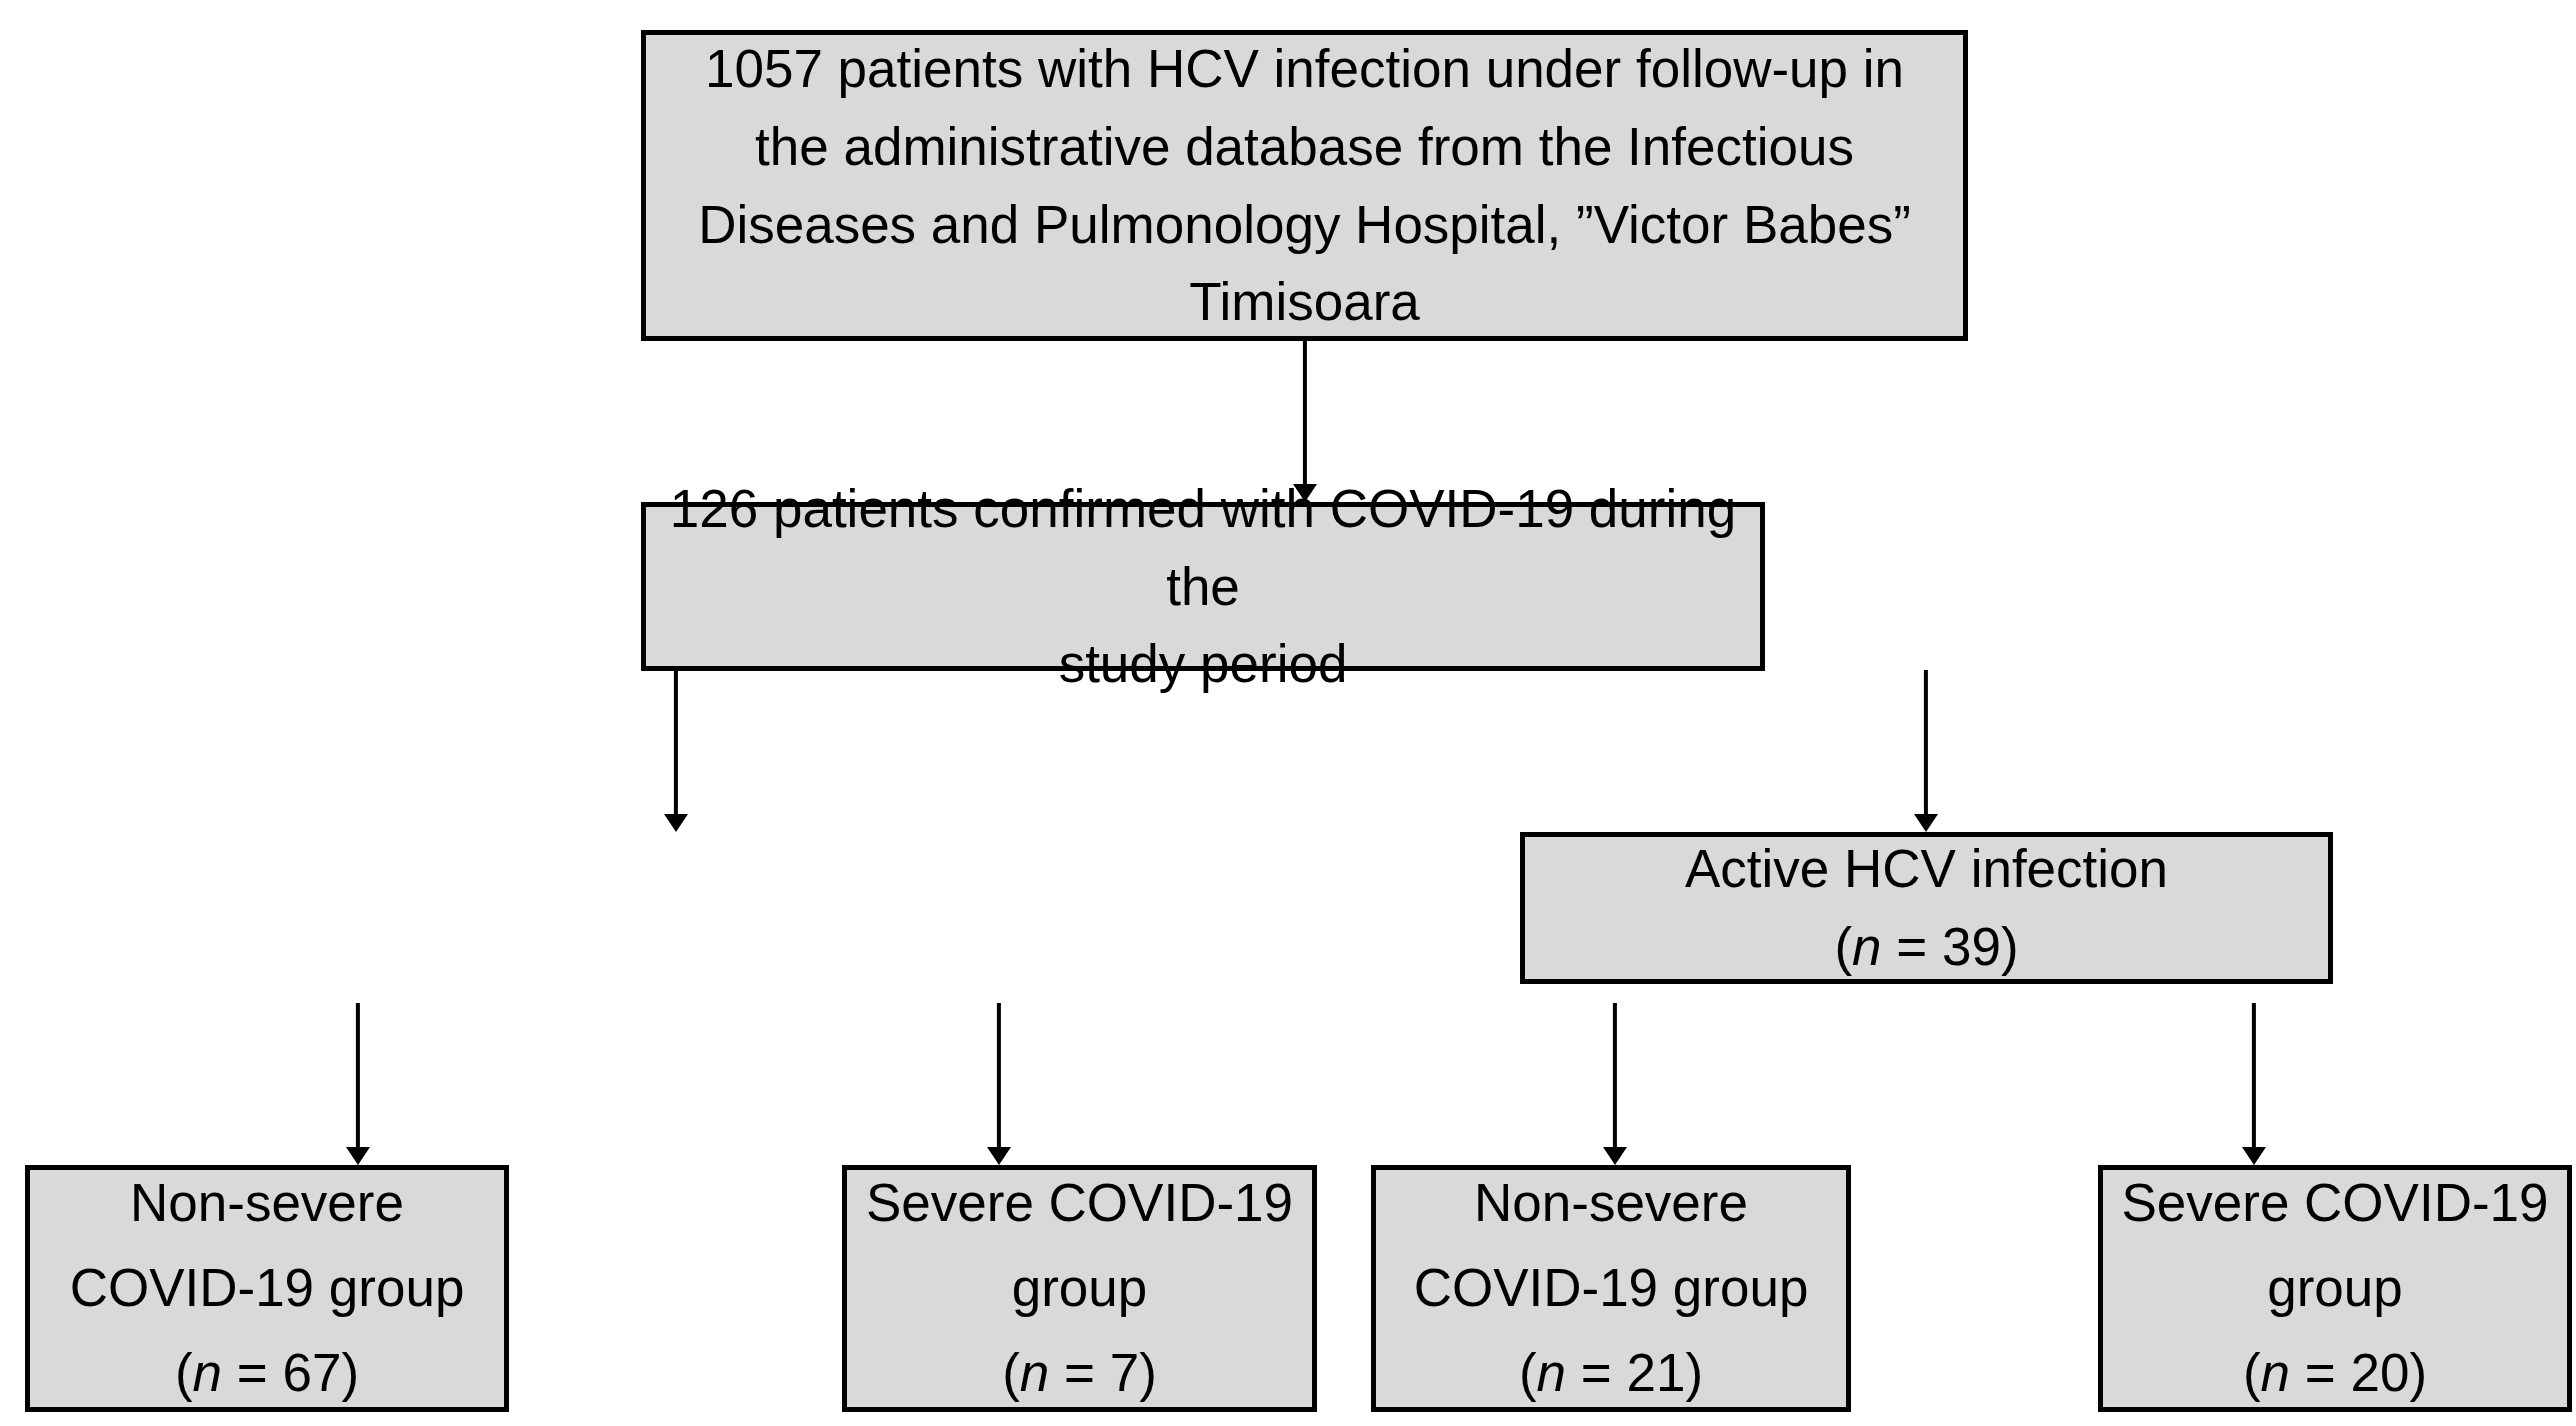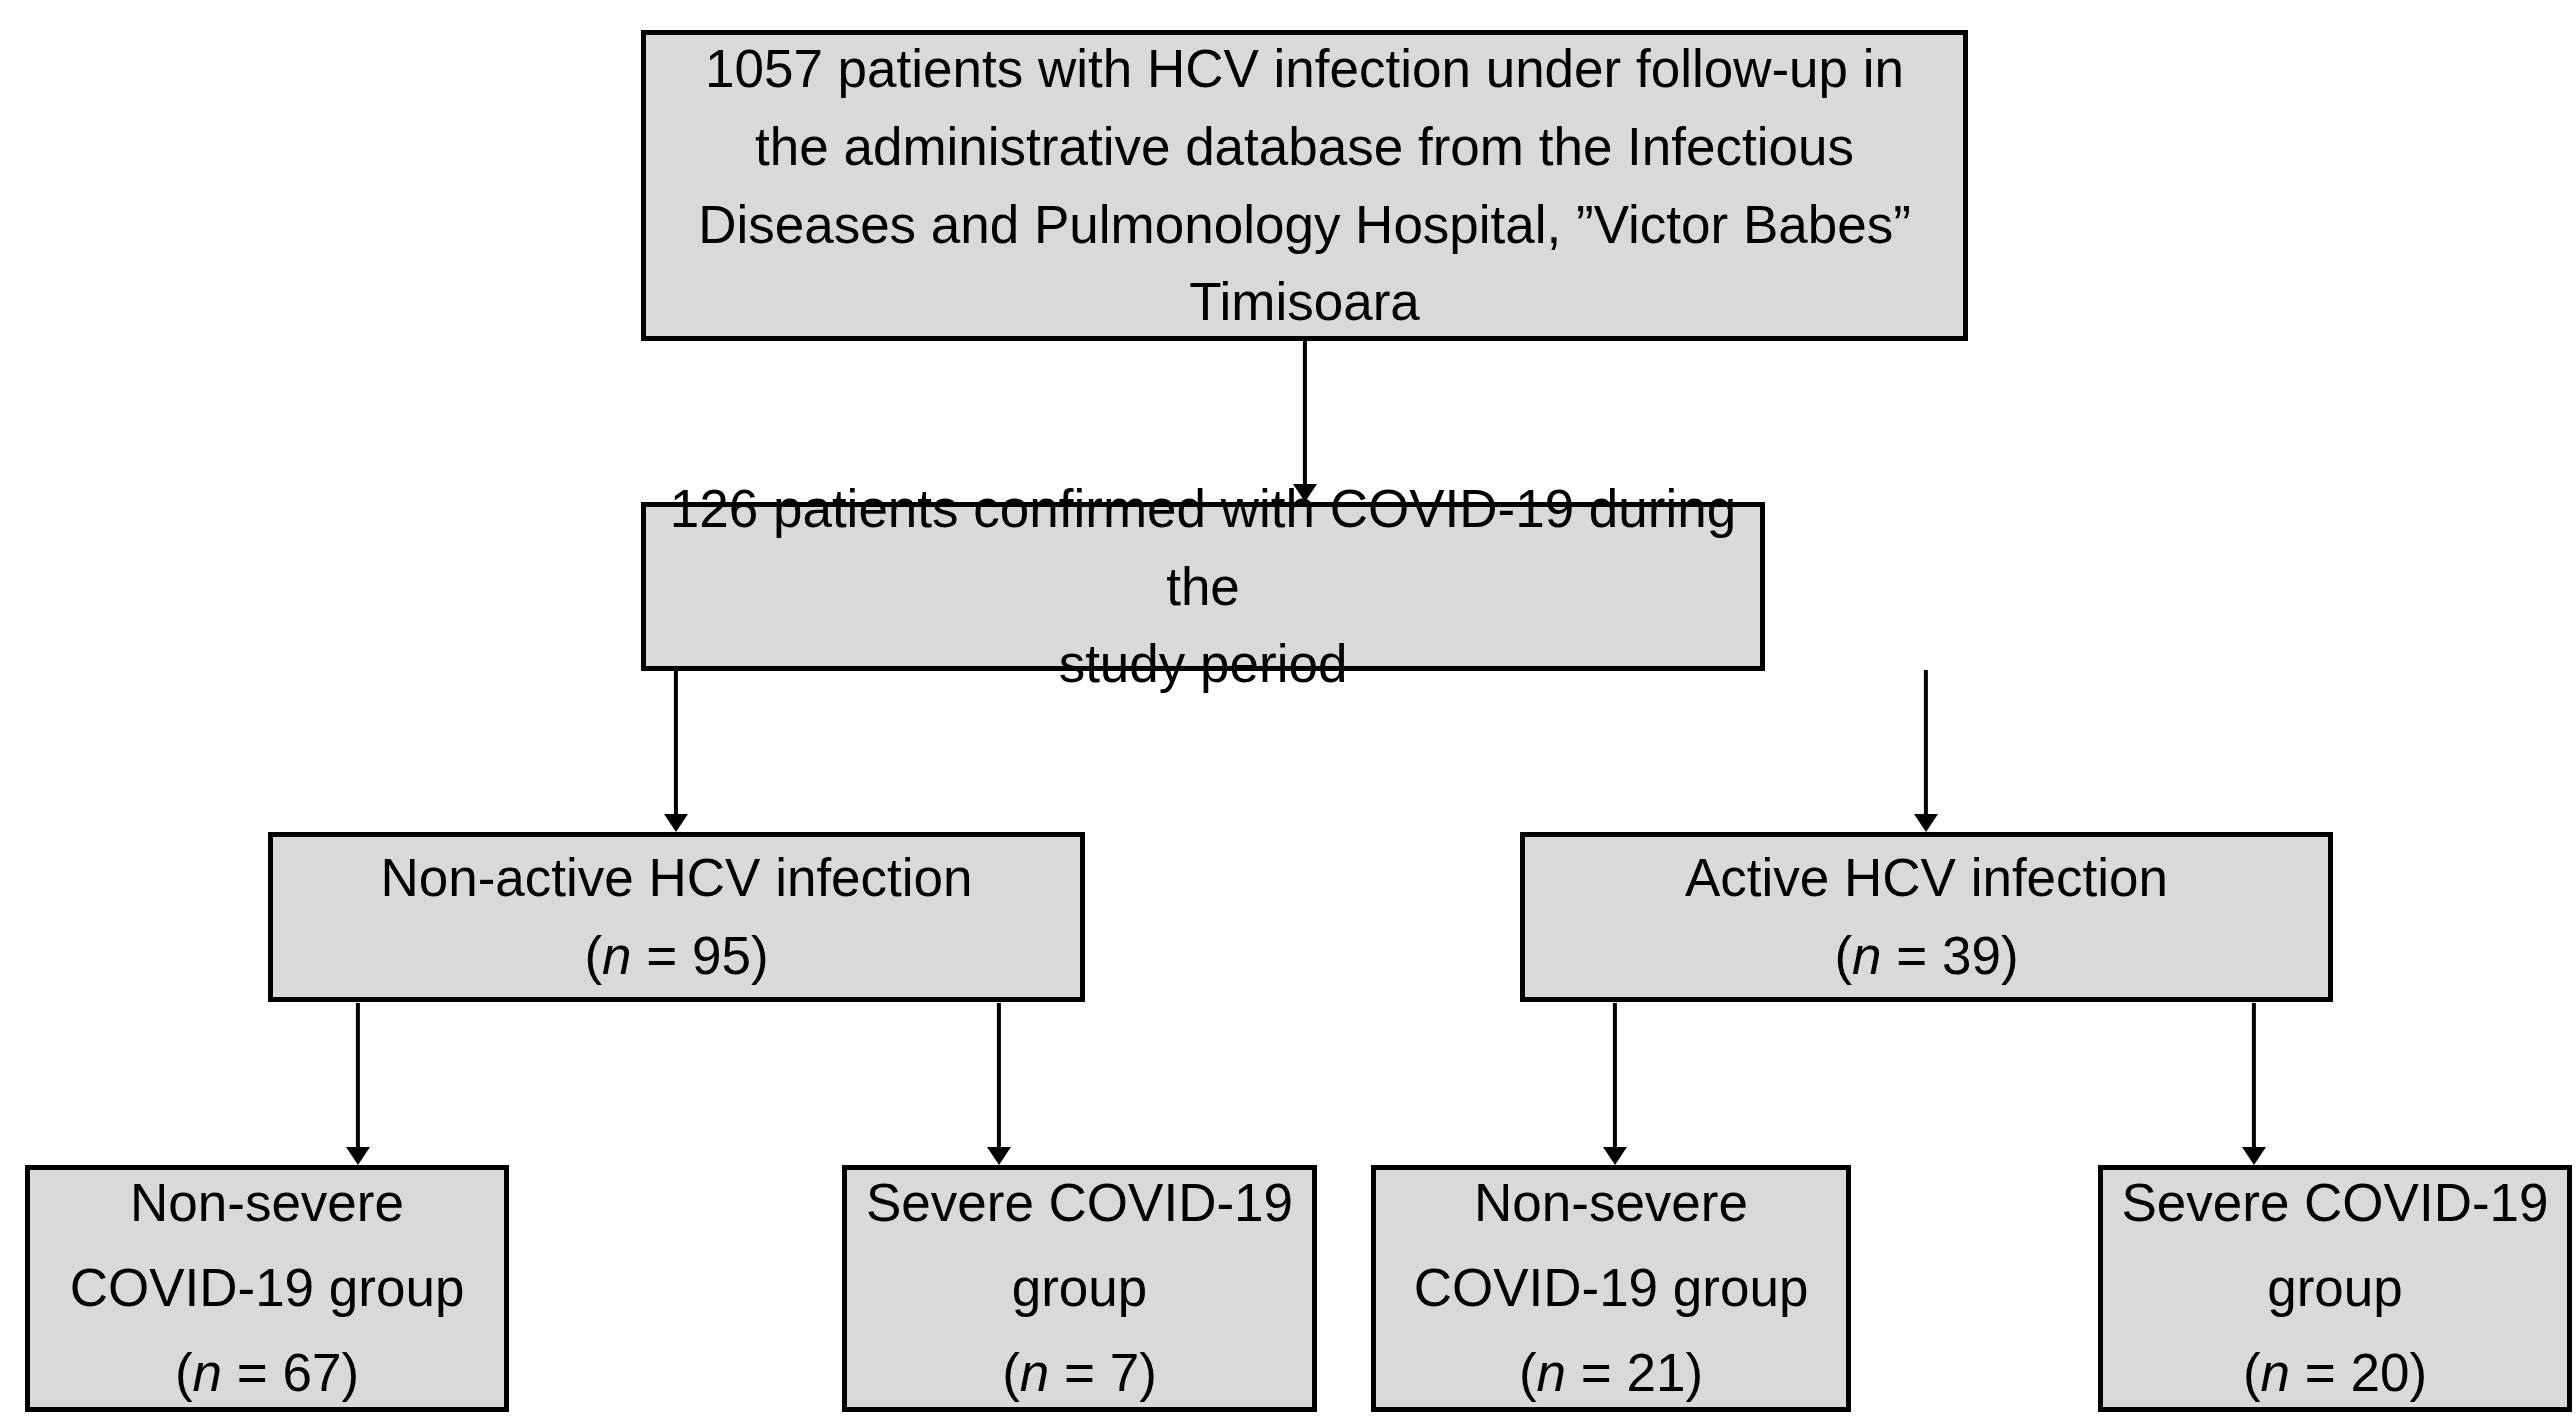--- a/index.html
+++ b/index.html
@@ -30,21 +30,21 @@
     white-space: pre-line;
   }
   .node .label { display: block; }
   .count { display: block; }
   .nvar { font-style: italic; }
 
   
   .n-cohort     { left: 641px;  top: 30px;   width: 1327px; height: 311px; }
   .n-confirmed  { left: 641px;  top: 502px;  width: 1124px; height: 169px; }
   .n-nonactive  { left: 268px;  top: 832px; width: 817px; height: 170px; }
-  .n-active     { left: 1520px; top: 832px; width: 813px; height: 170px; }
+  .n-active     { left: 1520px; top: 832px; width: 813px; height: 152px; }
   .n-g1 { left: 25px;   top: 1165px; width: 484px; height: 247px; line-height: 1.6; }
   .n-g2 { left: 842px; top: 1165px; width: 475px; height: 247px; line-height: 1.6; }
   .n-g3 { left: 1371px; top: 1165px; width: 480px; height: 247px; line-height: 1.6; }
   .n-g4 { left: 2098px; top: 1165px; width: 474px; height: 247px; line-height: 1.6; }
 
   
   .arrow {
     position: absolute;
     width: 24px;
     transform: translateX(-12px);
@@ -101,24 +101,20 @@
 
   <div class="arrow a-2l">
     <div class="stem"></div>
     <div class="head"></div>
   </div>
   <div class="arrow a-2r">
     <div class="stem"></div>
     <div class="head"></div>
   </div>
 
-  <div class="node n-nonactive">
-    <span class="label">Non-active HCV infection</span>
-    <span class="count"><span>(</span><span class="nvar">n</span><span> = 95)</span></span>
-  </div>
 
   <div class="node n-active">
     <span class="label">Active HCV infection</span>
     <span class="count"><span>(</span><span class="nvar">n</span><span> = 39)</span></span>
   </div>
 
   <div class="arrow a-3a">
     <div class="stem"></div>
     <div class="head"></div>
   </div>

